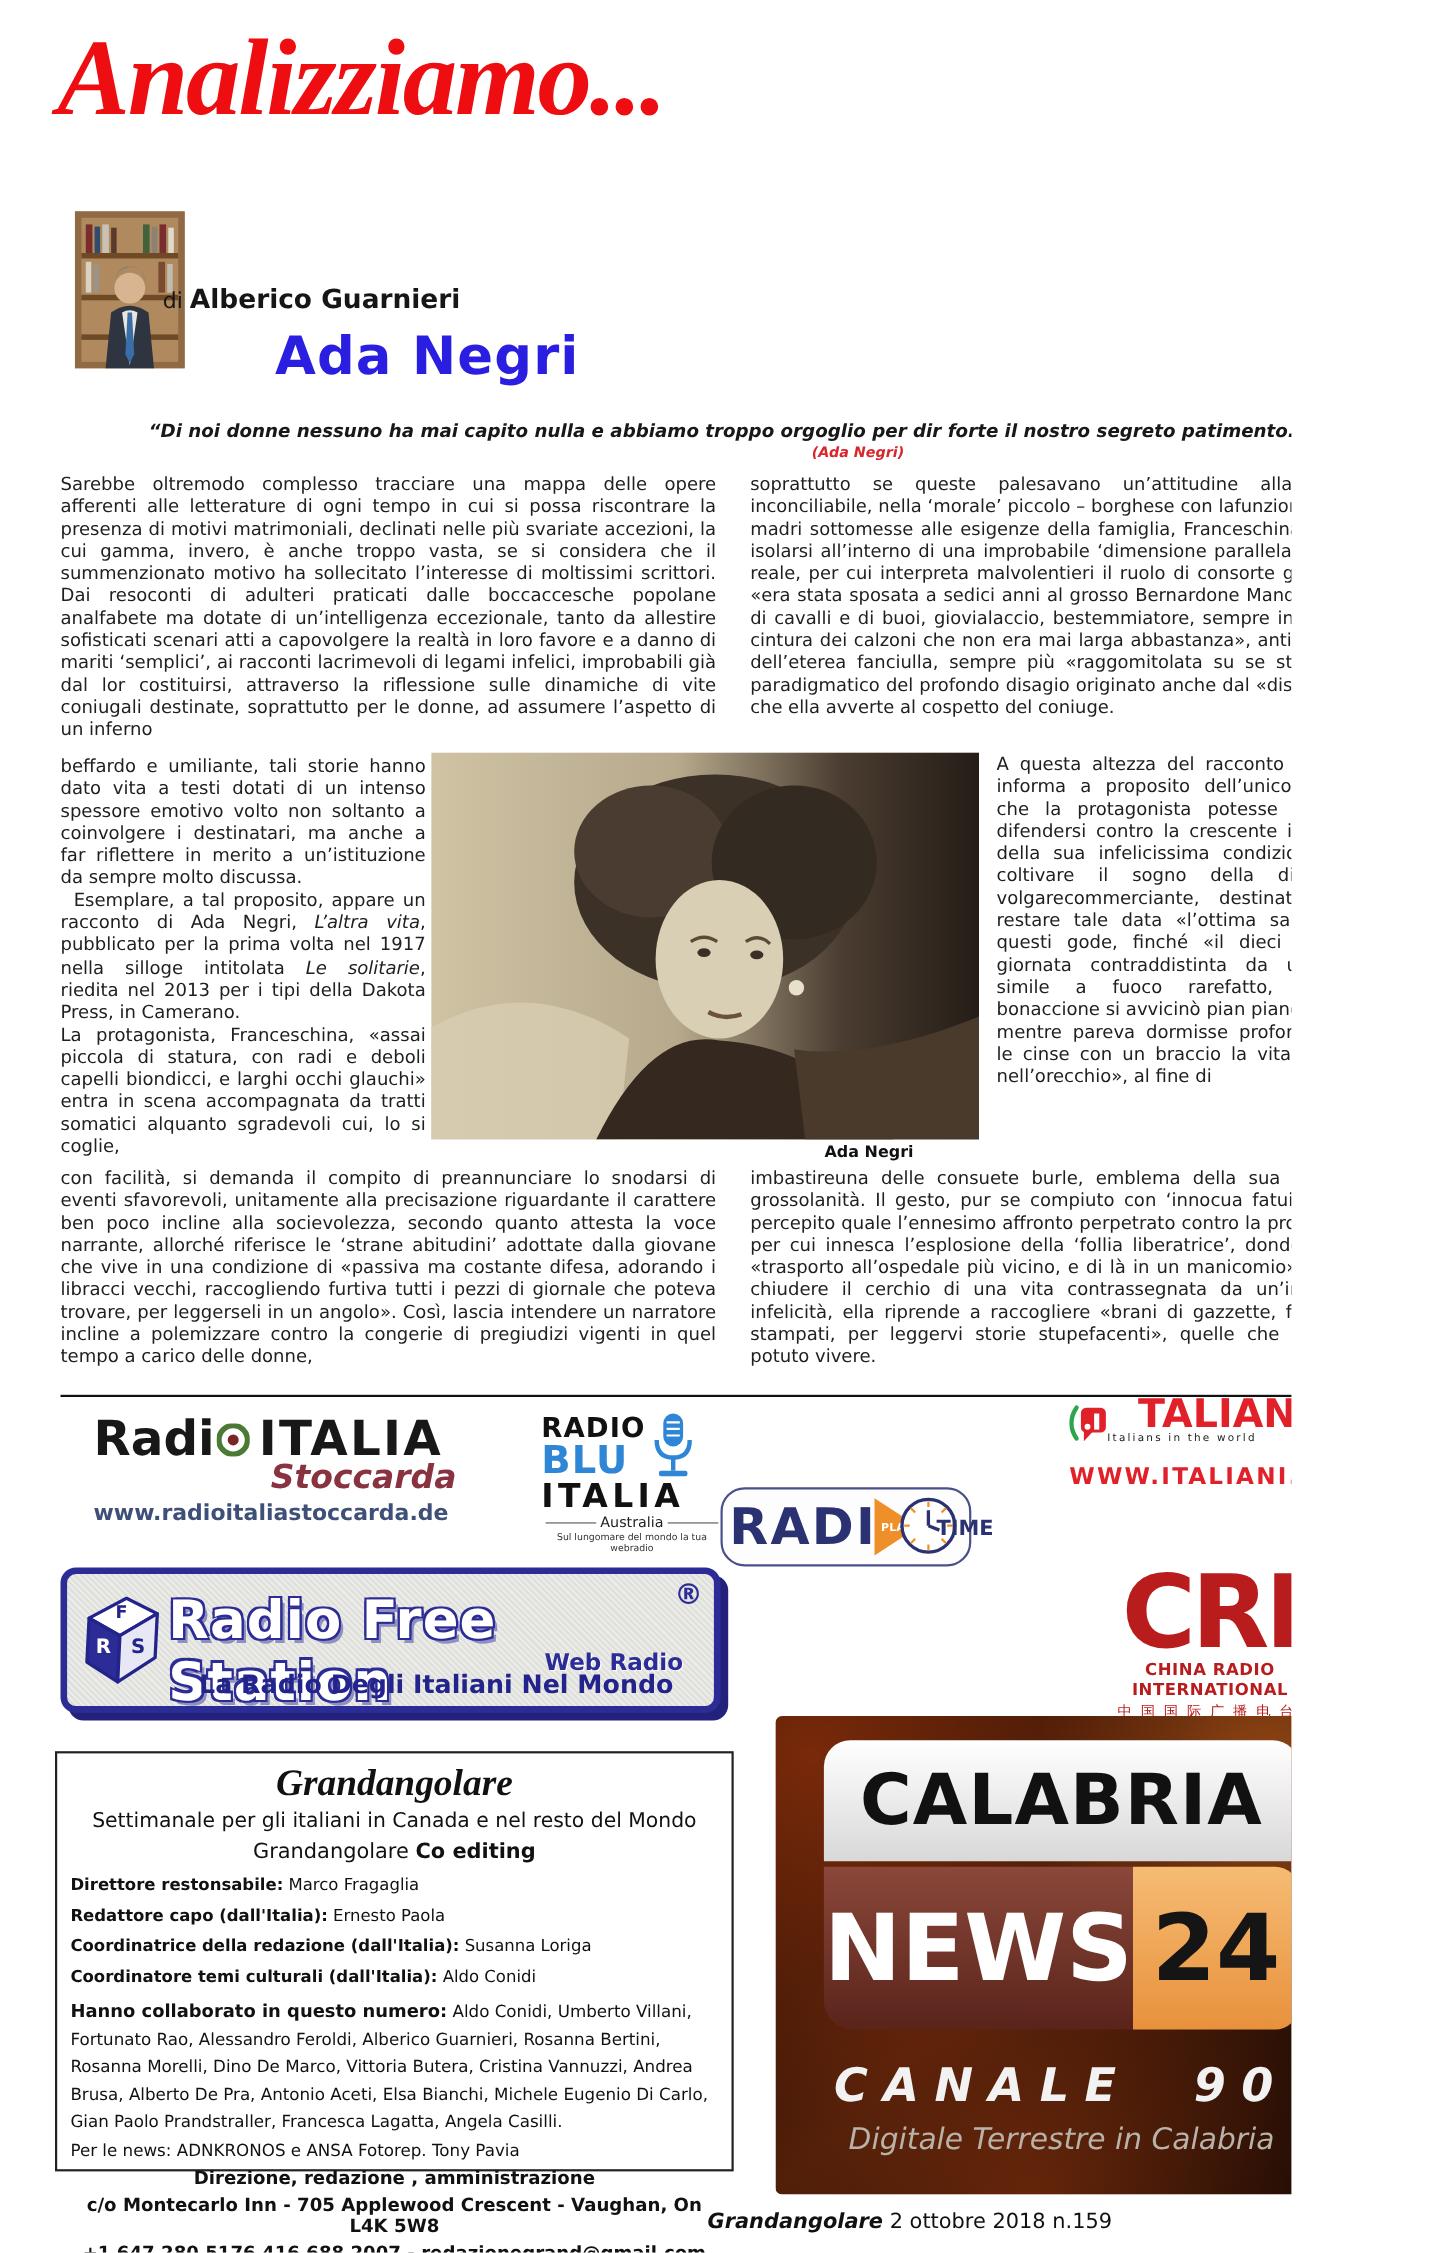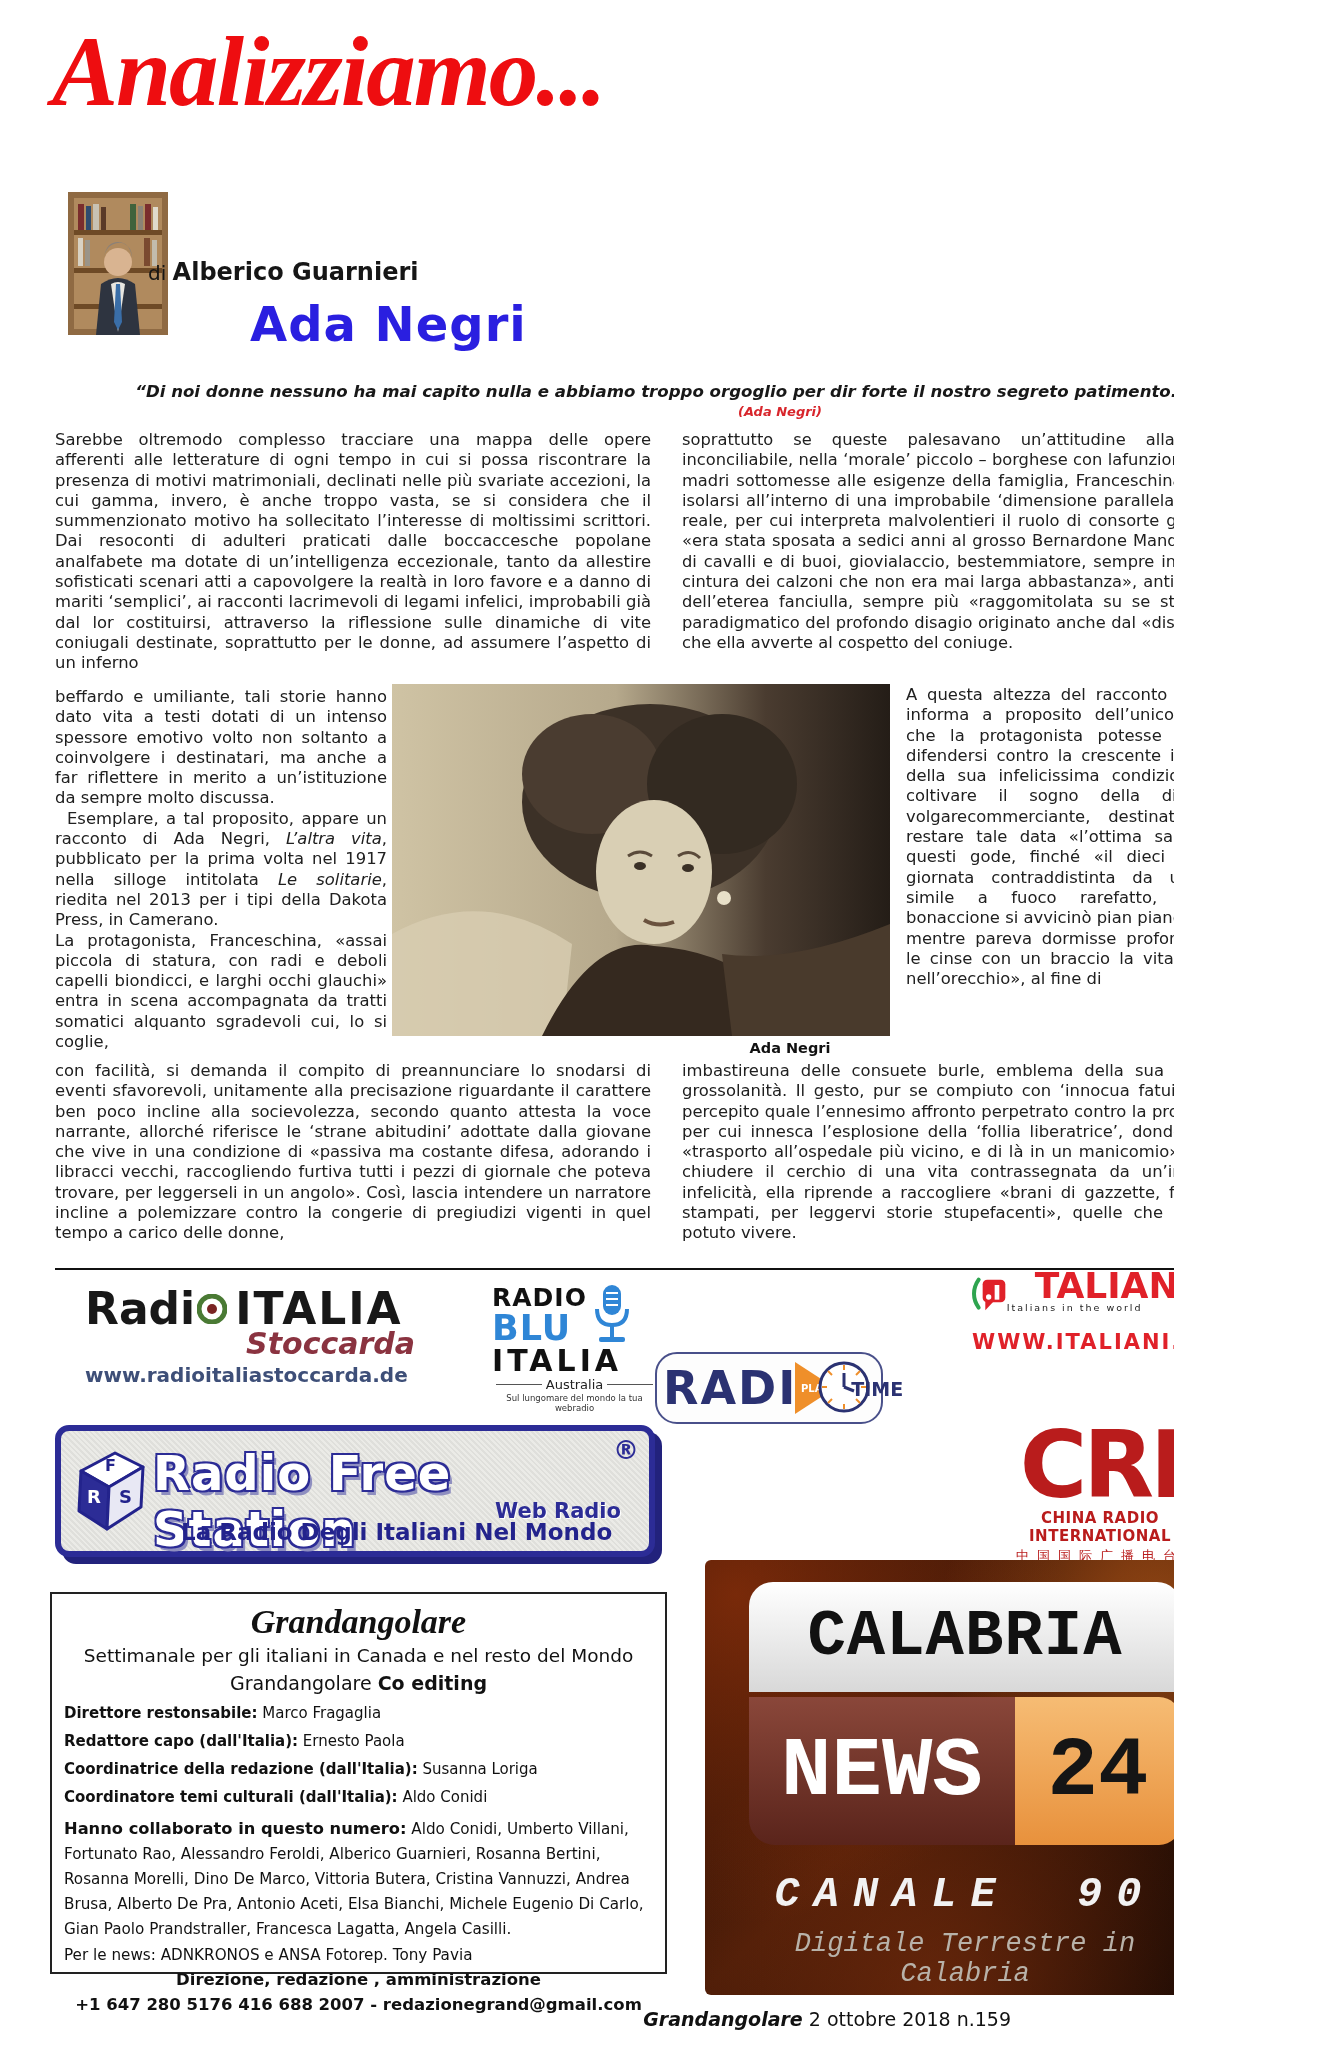--- a/index.html
+++ b/index.html
@@ -103,21 +103,21 @@
   #masthead .newsline{margin:4px 0 0;font-size:15.2px;}
   #masthead .cline{margin:6px 0 0;text-align:center;font-weight:bold;font-size:16.5px;}
 
   
   #calabria{left:705px;top:1560px;width:520px;height:435px;border-radius:6px;overflow:hidden;
      background:
        radial-gradient(circle at 88% 15%,rgba(214,110,30,.55),transparent 38%),
        radial-gradient(circle at 6% 8%,rgba(160,55,12,.65),transparent 52%),
        radial-gradient(circle at 45% 100%,rgba(140,52,14,.55),transparent 55%),
        linear-gradient(135deg,#2a0f05,#4a1c08 45%,#160803 100%);}
-  #calabria .lg{width:432px;margin:22px auto 16px;font-family:Liberation Mono, monospace;}
+  #calabria .lg{width:432px;margin:22px auto 16px;}
   #calabria .bar-top{height:110px;background:linear-gradient(#ffffff,#d8d8d8);border-radius:24px 24px 0 0;
      display:flex;align-items:center;justify-content:center;font-weight:bold;font-size:64px;color:#111;
      letter-spacing:1px;}
   #calabria .bar-mid{display:flex;margin-top:5px;height:148px;}
   #calabria .news{flex:1.6;background:linear-gradient(#8a473a,#5a241b);border-radius:0 0 0 26px;
      display:flex;align-items:center;justify-content:center;font-weight:bold;font-size:84px;color:#fff;}
   #calabria .n24{flex:1;background:linear-gradient(#f6bc74,#e8913c);border-radius:0 22px 22px 0;
      display:flex;align-items:center;justify-content:center;font-weight:bold;font-size:84px;color:#151515;}
   #calabria .canale{margin-top:26px;text-align:center;font-style:italic;font-size:42px;color:#f2f2f2;
      letter-spacing:14px;word-spacing:28px;font-weight:bold;}
@@ -337,20 +337,21 @@
       <span class="bd">Coordinatrice della redazione (dall'Italia):</span><span> Susanna Loriga</span>
     </p>
     <p class="role">
       <span class="bd">Coordinatore temi culturali (dall'Italia):</span><span> Aldo Conidi</span>
     </p>
     <p class="contrib">
       <span class="bd">Hanno collaborato in questo numero:</span><span> Aldo Conidi, Umberto Villani, Fortunato Rao, Alessandro Feroldi, Alberico Guarnieri, Rosanna Bertini, Rosanna Morelli, Dino De Marco, Vittoria Butera, Cristina Vannuzzi, Andrea Brusa, Alberto De Pra, Antonio Aceti, Elsa Bianchi, Michele Eugenio Di Carlo, Gian Paolo Prandstraller, Francesca Lagatta, Angela Casilli.</span>
     </p>
     <p class="newsline">Per le news: ADNKRONOS e ANSA Fotorep. Tony Pavia</p>
     <p class="cline">Direzione, redazione , amministrazione</p>
+    <p class="cline">c/o Montecarlo Inn - 705 Applewood Crescent - Vaughan, On L4K 5W8</p>
     <p class="cline">+1 647 280 5176 416 688 2007 - redazionegrand@gmail.com</p>
   </div>
 
   <div class="abs" id="calabria">
     <div class="lg">
       <div class="bar-top">CALABRIA</div>
       <div class="bar-mid">
         <div class="news">NEWS</div>
         <div class="n24">24</div>
       </div>

